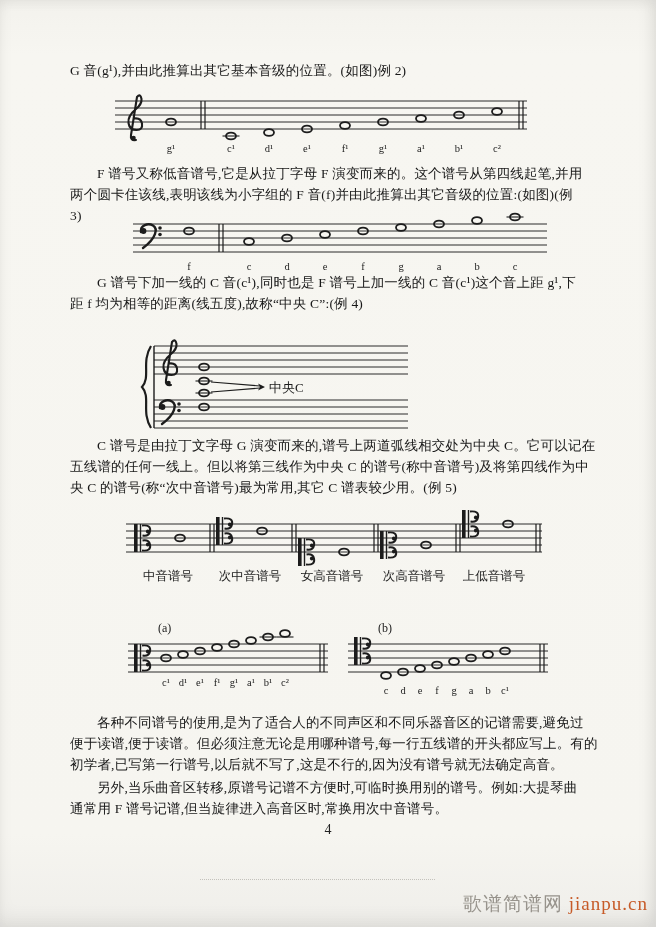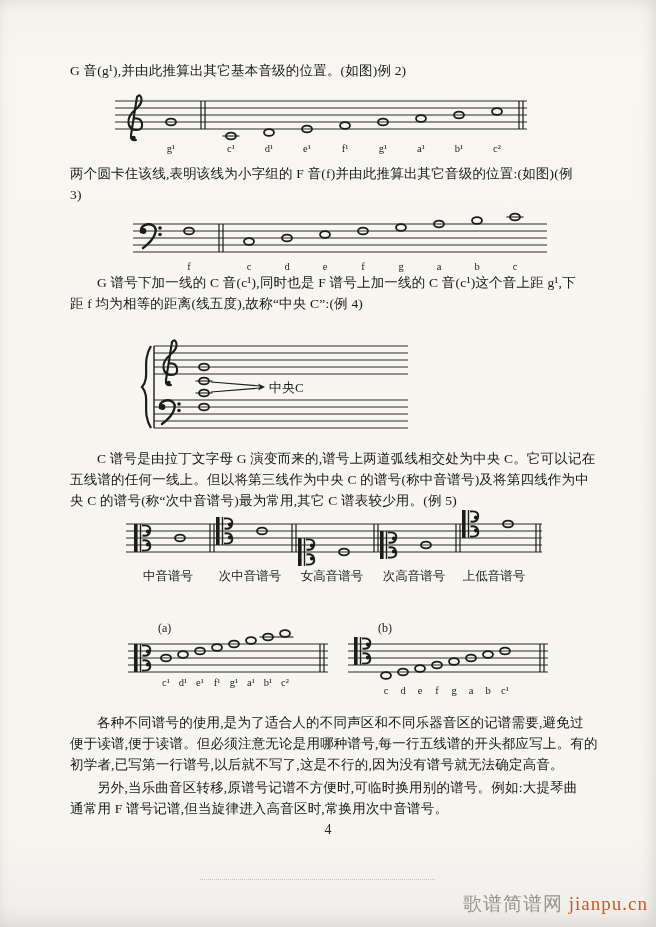--- a/index.html
+++ b/index.html
@@ -58,20 +58,21 @@
       <text x="268" y="60" text-anchor="middle" font-size="10.5">g¹</text>
       <ellipse cx="306" cy="26.5" rx="5" ry="3.4" fill="none" stroke="#1c1c1c" stroke-width="1.8"></ellipse>
       <text x="306" y="60" text-anchor="middle" font-size="10.5">a¹</text>
       <ellipse cx="344" cy="23" rx="5" ry="3.4" fill="none" stroke="#1c1c1c" stroke-width="1.8"></ellipse>
       <text x="344" y="60" text-anchor="middle" font-size="10.5">b¹</text>
       <ellipse cx="382" cy="19.5" rx="5" ry="3.4" fill="none" stroke="#1c1c1c" stroke-width="1.8"></ellipse>
       <text x="382" y="60" text-anchor="middle" font-size="10.5">c²</text>
     </svg>
 
   <div class="para" style="top:163px">
+    <div class="line ind">F 谱号又称低音谱号,它是从拉丁字母 F 演变而来的。这个谱号从第四线起笔,并用</div>
     <div class="line">两个圆卡住该线,表明该线为小字组的 F 音(f)并由此推算出其它音级的位置:(如图)(例</div>
     <div class="line">3)</div>
   </div>
 
   <svg class="abs" style="left:133px;top:212px" width="414" height="64" viewBox="0 0 414 64">
       <line x1="0" y1="12" x2="414" y2="12" stroke="#2b2b2b" stroke-width="1"></line>
       <line x1="0" y1="19" x2="414" y2="19" stroke="#2b2b2b" stroke-width="1"></line>
       <line x1="0" y1="26" x2="414" y2="26" stroke="#2b2b2b" stroke-width="1"></line>
       <line x1="0" y1="33" x2="414" y2="33" stroke="#2b2b2b" stroke-width="1"></line>
       <line x1="0" y1="40" x2="414" y2="40" stroke="#2b2b2b" stroke-width="1"></line>
@@ -131,21 +132,21 @@
       <ellipse cx="66" cy="47" rx="5" ry="3.4" fill="none" stroke="#1c1c1c" stroke-width="1.8"></ellipse>
       <line x1="57.5" y1="59" x2="74.5" y2="59" stroke="#1c1c1c" stroke-width="1.1"></line>
       <ellipse cx="66" cy="59" rx="5" ry="3.4" fill="none" stroke="#1c1c1c" stroke-width="1.8"></ellipse>
       <ellipse cx="66" cy="73" rx="5" ry="3.4" fill="none" stroke="#1c1c1c" stroke-width="1.8"></ellipse>
       <line x1="73" y1="48" x2="122" y2="52" stroke="#1c1c1c" stroke-width="1.1"></line>
       <line x1="73" y1="58" x2="122" y2="54" stroke="#1c1c1c" stroke-width="1.1"></line>
       <path d="M127 53 L120 49.5 L122 53 L120 56.5 Z" fill="#1c1c1c"></path>
       <text x="131" y="58" font-size="13">中央C</text>
     </svg>
 
-  <div class="para" style="top:448px">
+  <div class="para" style="top:435px">
     <div class="line ind">C 谱号是由拉丁文字母 G 演变而来的,谱号上两道弧线相交处为中央 C。它可以记在</div>
     <div class="line">五线谱的任何一线上。但以将第三线作为中央 C 的谱号(称中音谱号)及将第四线作为中</div>
     <div class="line">央 C 的谱号(称“次中音谱号)最为常用,其它 C 谱表较少用。(例 5)</div>
   </div>
 
   <svg class="abs" style="left:126px;top:506px" width="422" height="80" viewBox="0 0 422 80">
       <line x1="0" y1="18" x2="416" y2="18" stroke="#2b2b2b" stroke-width="1"></line>
       <line x1="0" y1="25" x2="416" y2="25" stroke="#2b2b2b" stroke-width="1"></line>
       <line x1="0" y1="32" x2="416" y2="32" stroke="#2b2b2b" stroke-width="1"></line>
       <line x1="0" y1="39" x2="416" y2="39" stroke="#2b2b2b" stroke-width="1"></line>

